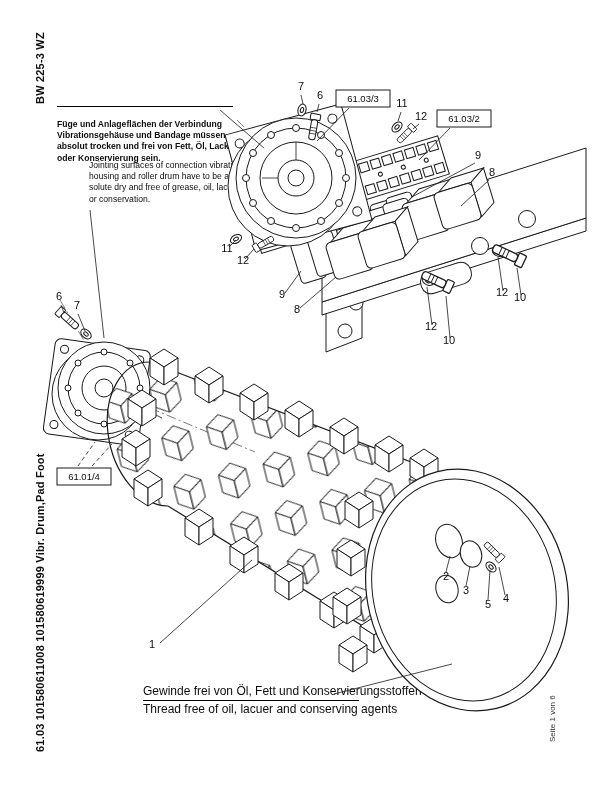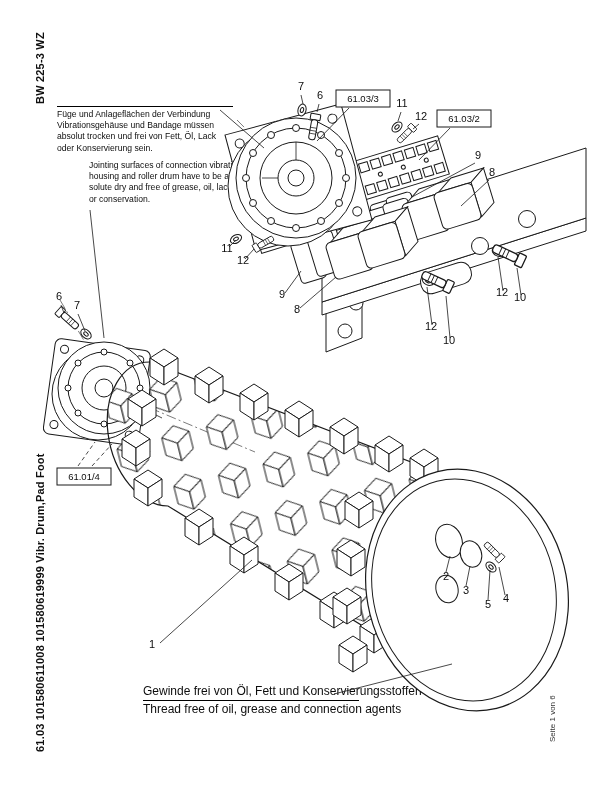--- a/index.html
+++ b/index.html
@@ -4,21 +4,21 @@
 <style>
   * { margin:0; padding:0; box-sizing:border-box; }
   html,body { width:608px; height:788px; }
   body { background:#ffffff; font-family:"Liberation Sans", sans-serif; color:#111; }
   .page { position:relative; width:608px; height:788px; background:#fff; overflow:hidden; }
   svg.diagram { position:absolute; left:0; top:0; font-family:"Liberation Sans", sans-serif; }
   .vtext { position:absolute; transform-origin:0 0; transform:rotate(-90deg);
            font-weight:bold; font-size:11px; white-space:nowrap; letter-spacing:0.2px; color:#101010; }
   .vtext.small { font-size:8px; font-weight:normal; color:#333; letter-spacing:0; }
   .note { position:absolute; font-size:8.6px; line-height:1.3; white-space:pre-line; color:#0d0d0d; }
-  .note-de { border-top:1px solid #000; padding-top:2px; }
+  .note-de { border-top:1px solid #000; padding-top:12px;font-weight:bold; }
   .thread-note { position:absolute; font-size:12px; line-height:1.25; color:#0d0d0d; }
   .thread-note .tline { border-top:1px solid #000; margin:1px 0 1px 0; width:216px; }
   svg text { fill:#0d0d0d; }
   .callout { font-size:11px; }
   .refbox-text { font-size:9.5px; }
 </style>
 </head>
 <body>
 
 <div class="page">
@@ -32,21 +32,21 @@
 absolut trocken und frei von Fett, Öl, Lack
 oder Konservierung sein.</div>
   <div class="note" style="left:57px; top:160px; width:176px;margin-left:32px;">Jointing surfaces of connection vibration
 housing and roller drum have to be ab-
 solute dry and free of grease, oil, lacuer
 or conservation.</div>
 
   <div class="thread-note" style="left:143px; top:684px;">
     <div>Gewinde frei von Öl, Fett und Konservierungsstoffen</div>
     <div class="tline"></div>
-    <div>Thread free of oil, grease and connection agents</div>
+    <div>Thread free of oil, lacuer and conserving agents</div>
   </div>
 
   <svg class="diagram" width="608" height="788" viewBox="0 0 608 788">
 
     <defs>
       <g id="padcube">
         <polygon points="0,9 14,0 28,9 14,18" fill="#fff" stroke="#1a1a1a" stroke-width="1"></polygon>
         <polygon points="0,9 14,18 14,36 0,27" fill="#fff" stroke="#1a1a1a" stroke-width="1"></polygon>
         <polygon points="28,9 14,18 14,36 28,27" fill="#fff" stroke="#1a1a1a" stroke-width="1"></polygon>
       </g>

